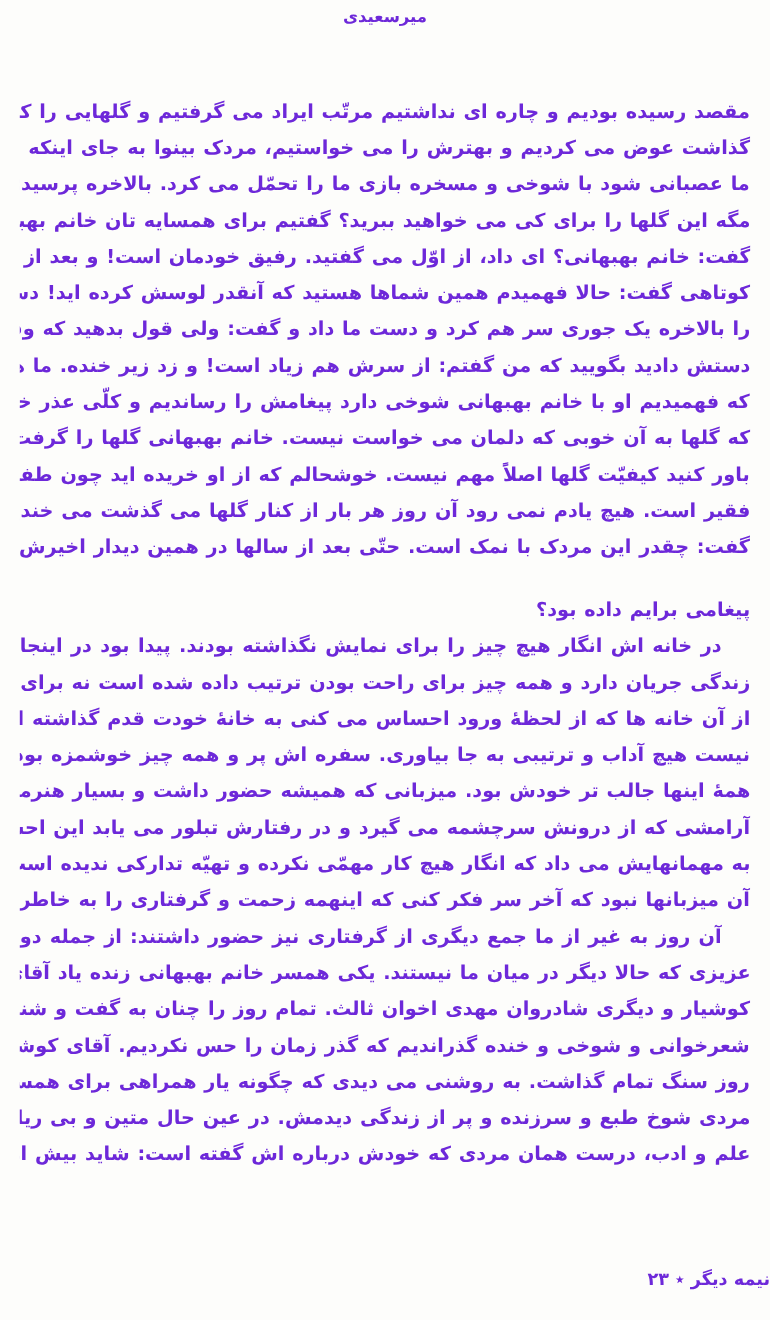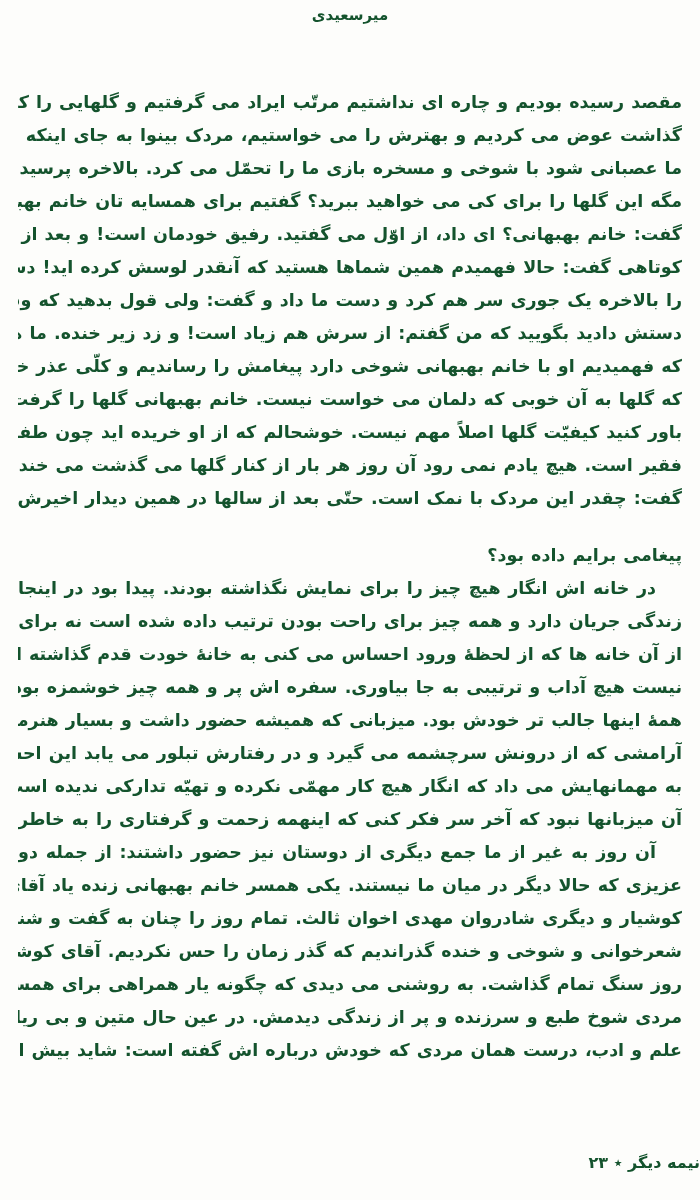--- a/index.html
+++ b/index.html
@@ -3,21 +3,21 @@
 <meta charset="utf-8">
 <style>
   html, body { margin: 0; padding: 0; background: #e8e8e6; }
   .page {
     position: relative;
     width: 700px;
     height: 1200px;
     margin: 0 auto;
     background: #fdfdfb;
     font-family: "DejaVu Sans", sans-serif;
-    color: #14532d;
+    color: #6d28d9;
     overflow: hidden;
   }
   .running-head {
     position: absolute;
     top: 6px;
     left: 0;
     right: 0;
     text-align: center;
     font-size: 15px;
     font-weight: bold;
@@ -86,21 +86,21 @@
       <div class="line">زندگی جریان دارد و همه چیز برای راحت بودن ترتیب داده شده است نه برای تزیین،</div>
       <div class="line">از آن خانه ها که از لحظهٔ ورود احساس می کنی به خانهٔ خودت قدم گذاشته ای و لازم</div>
       <div class="line">نیست هیچ آداب و ترتیبی به جا بیاوری. سفره اش پر و همه چیز خوشمزه بود. اما از</div>
       <div class="line">همهٔ اینها جالب تر خودش بود. میزبانی که همیشه حضور داشت و بسیار هنرمندانه با</div>
       <div class="line">آرامشی که از درونش سرچشمه می گیرد و در رفتارش تبلور می یابد این احساس را</div>
       <div class="line">به مهمانهایش می داد که انگار هیچ کار مهمّی نکرده و تهیّه تدارکی ندیده است. از</div>
       <div class="line">آن میزبانها نبود که آخر سر فکر کنی که اینهمه زحمت و گرفتاری را به خاطر تو</div>
     </div>
 
     <div class="paragraph">
-      <div class="line indent">آن روز به غیر از ما جمع دیگری از دوستان نیز حضور داشتند: از جمله دو</div>
+      <div class="line indent">آن روز به غیر از ما جمع دیگری از گرفتاری نیز حضور داشتند: از جمله دو</div>
       <div class="line">عزیزی که حالا دیگر در میان ما نیستند. یکی همسر خانم بهبهانی زنده یاد آقای</div>
       <div class="line">کوشیار و دیگری شادروان مهدی اخوان ثالث. تمام روز را چنان به گفت و شنود و</div>
       <div class="line">شعرخوانی و شوخی و خنده گذراندیم که گذر زمان را حس نکردیم. آقای کوشیار آن</div>
       <div class="line">روز سنگ تمام گذاشت. به روشنی می دیدی که چگونه یار همراهی برای همسرش است.</div>
       <div class="line">مردی شوخ طبع و سرزنده و پر از زندگی دیدمش. در عین حال متین و بی ریا و اهل</div>
       <div class="line">علم و ادب، درست همان مردی که خودش درباره اش گفته است: شاید بیش از همه</div>
     </div>
 
   </div>
 

